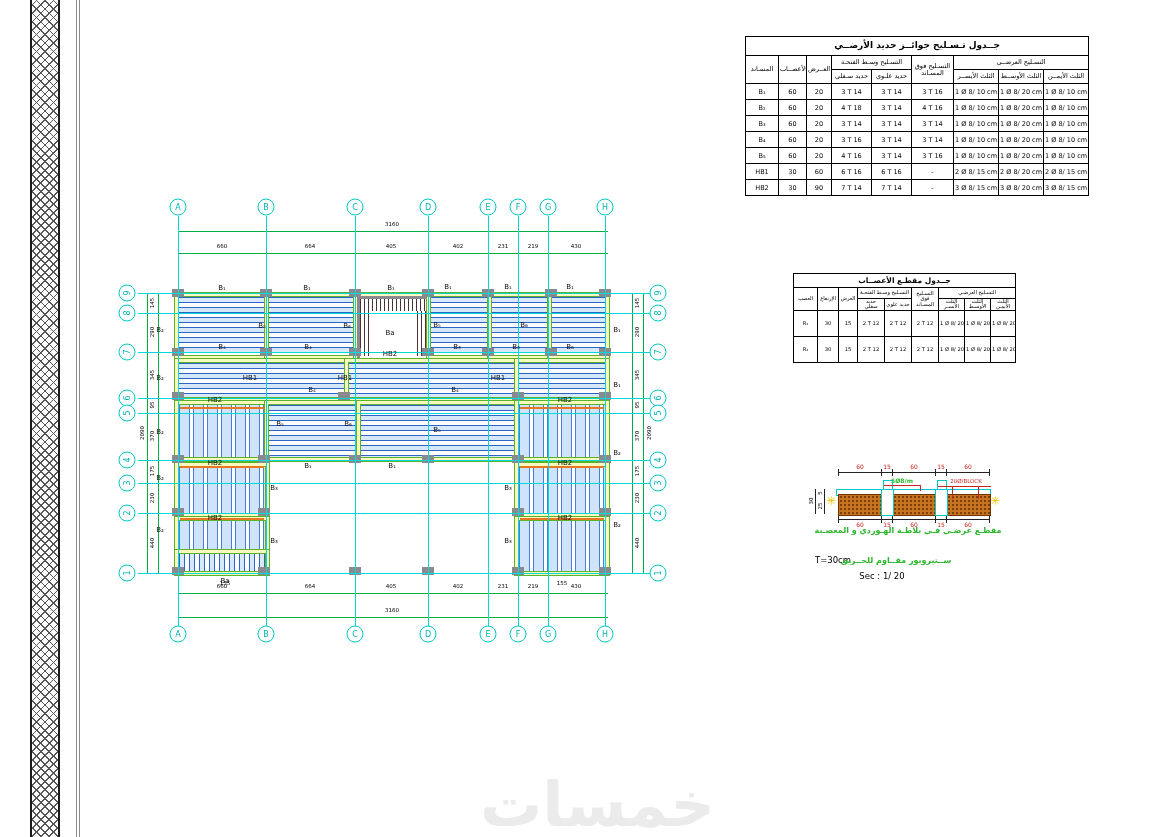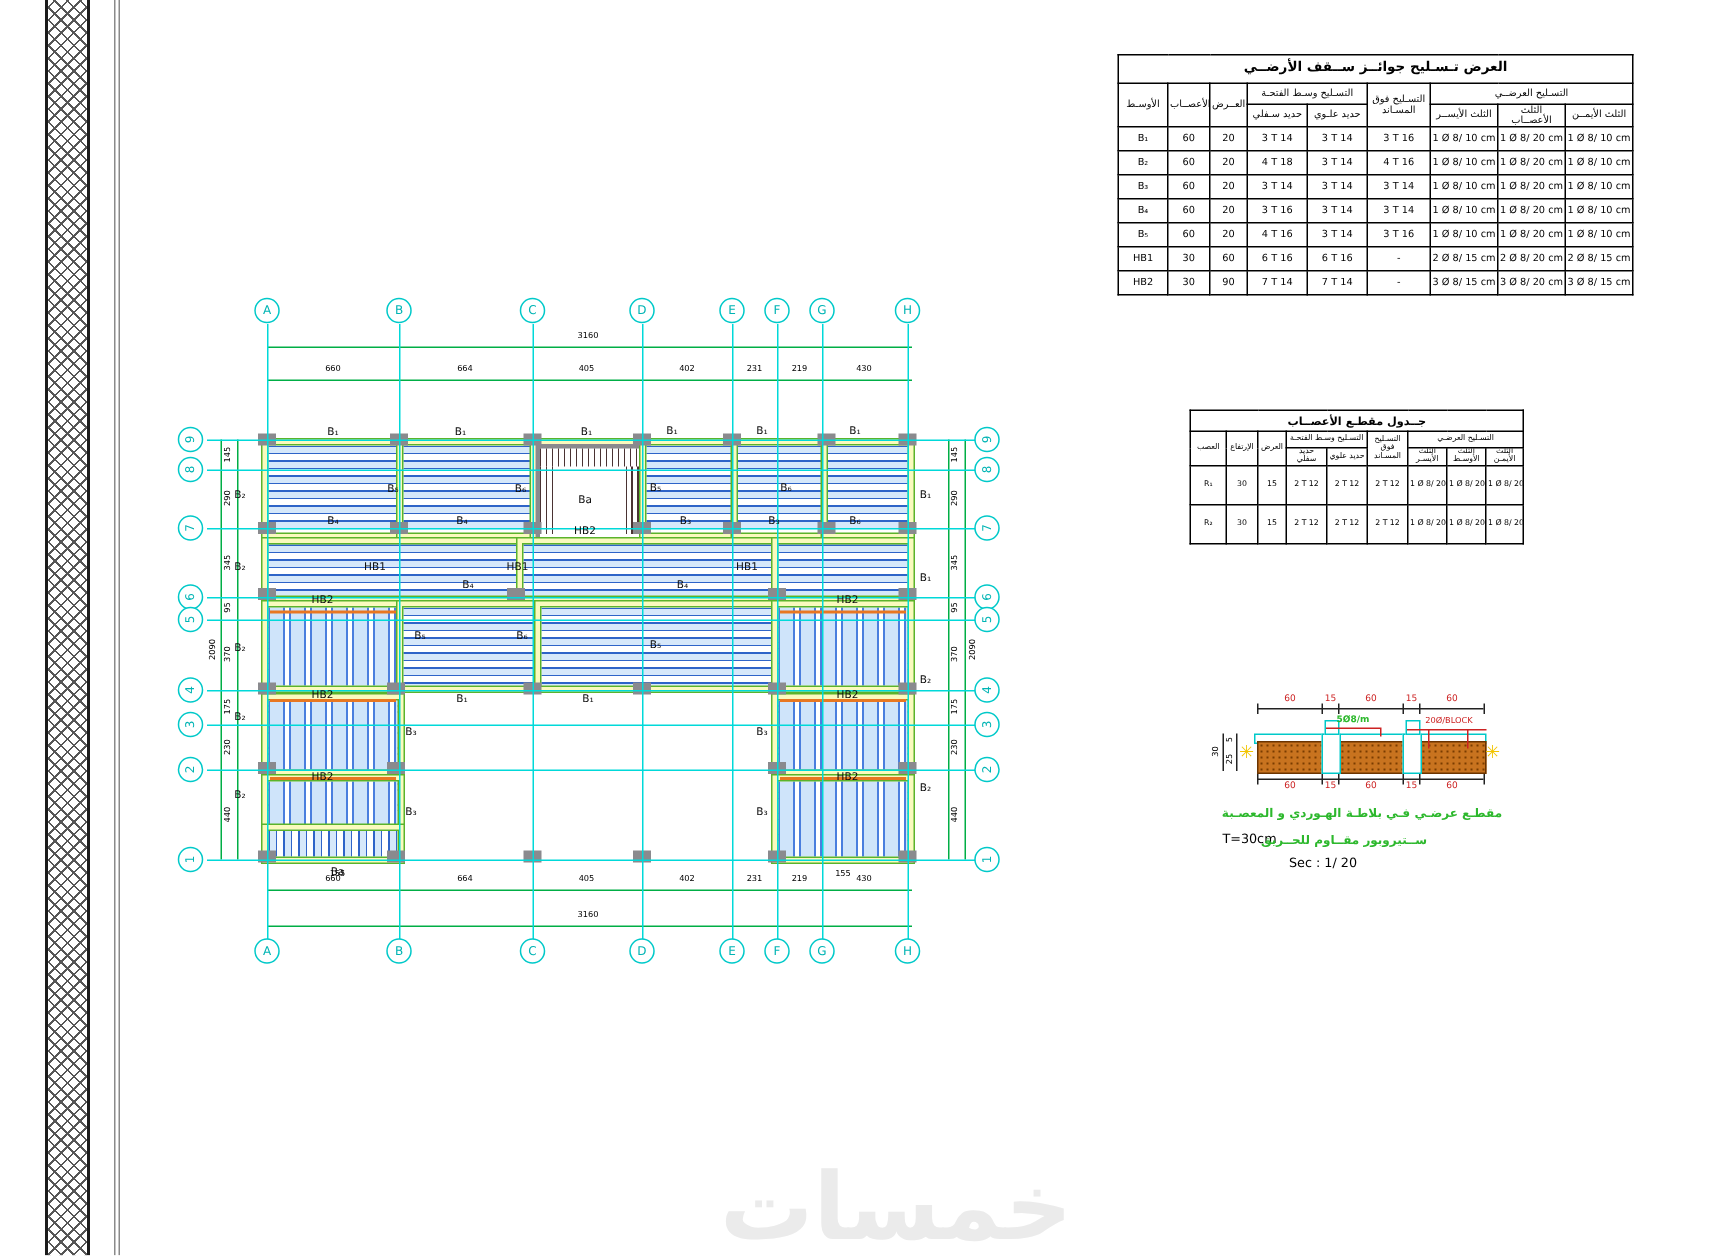--- a/index.html
+++ b/index.html
@@ -319,35 +319,35 @@
         <col style="width:25px">
       <col style="width:40px">
         <col style="width:40px">
         <col style="width:42px">
       <col style="width:45px">
         <col style="width:45px">
         <col style="width:45px">
     </colgroup>
     <thead>
       <tr>
-          <th colspan="9" class="ttl">العرض تـسـليح جوائــز ســقف الأرضــي</th>
+          <th colspan="9" class="ttl">جــدول تـسـليح جوائــز حديد الأرضــي</th>
         </tr>
       <tr>
-        <th rowspan="2">الأوسـط</th>
+        <th rowspan="2">المسـاند</th>
         <th rowspan="2">الأعصــاب</th>
         <th rowspan="2">العــرض</th>
         <th colspan="2">التسـليح وسـط الفتحـة</th>
         <th rowspan="2">التسـليح فوق المسـاند</th>
         <th colspan="3">التسـليح العرضــي</th>
       </tr>
       <tr>
         <th>حديد سـفلي</th>
         <th>حديد علـوي</th>
         <th>الثلث الأيســر</th>
-        <th>الثلث الأعصــاب</th>
+        <th>الثلث الأوســط</th>
         <th>الثلث الأيمــن</th>
       </tr>
     </thead>
     <tbody id="beam-tbody">
         <tr>
           <td>B₁</td>
           <td>60</td>
           <td>20</td>
           <td>3 T 14</td>
           <td>3 T 14</td>
@@ -500,21 +500,21 @@
     <div class="abs secline" style="left:824px;top:489px;width:1px;height:25px"></div>
 
     <div class="abs cap-green ctr" style="left:902px;top:480px;font-size:6px">5Ø8/m</div>
     <div class="abs redline" style="left:884px;top:485px;width:36px;height:1px"></div>
     <div class="abs redline" style="left:920px;top:485px;width:1px;height:6px"></div>
     <div class="abs sdim ctr" style="left:966px;top:481px;font-size:5.5px">20Ø/BLOCK</div>
     <div class="abs redline" style="left:938px;top:486px;width:53px;height:1px"></div>
     <div class="abs redline" style="left:952px;top:486px;width:1px;height:13px"></div>
     <div class="abs redline" style="left:978px;top:486px;width:1px;height:13px"></div>
 
-    <div class="abs cap-green ctr" style="left:908px;top:542px">مقطـع عرضـي فـي بلاطـة الهـوردي و المعصـبة</div>
+    <div class="abs cap-green ctr" style="left:908px;top:530px">مقطـع عرضـي فـي بلاطـة الهـوردي و المعصـبة</div>
     <div class="abs cap-black ctr" style="left:833px;top:560px">T=30cm</div>
     <div class="abs cap-green ctr" style="left:896px;top:560px">ســتيروبور مقــاوم للحــريق</div>
     <div class="abs cap-black ctr" style="left:882px;top:576px">Sec : 1/ 20</div>
   <div class="abs sdim ctr" style="left: 860px; top: 466px;">60</div>
       <div class="abs sdim ctr" style="left: 887px; top: 466px;">15</div>
       <div class="abs sdim ctr" style="left: 914px; top: 466px;">60</div>
       <div class="abs sdim ctr" style="left: 941px; top: 466px;">15</div>
       <div class="abs sdim ctr" style="left: 968px; top: 466px;">60</div>
       <div class="abs sdim ctr" style="left: 860px; top: 524px;">60</div>
       <div class="abs sdim ctr" style="left: 887px; top: 524px;">15</div>

